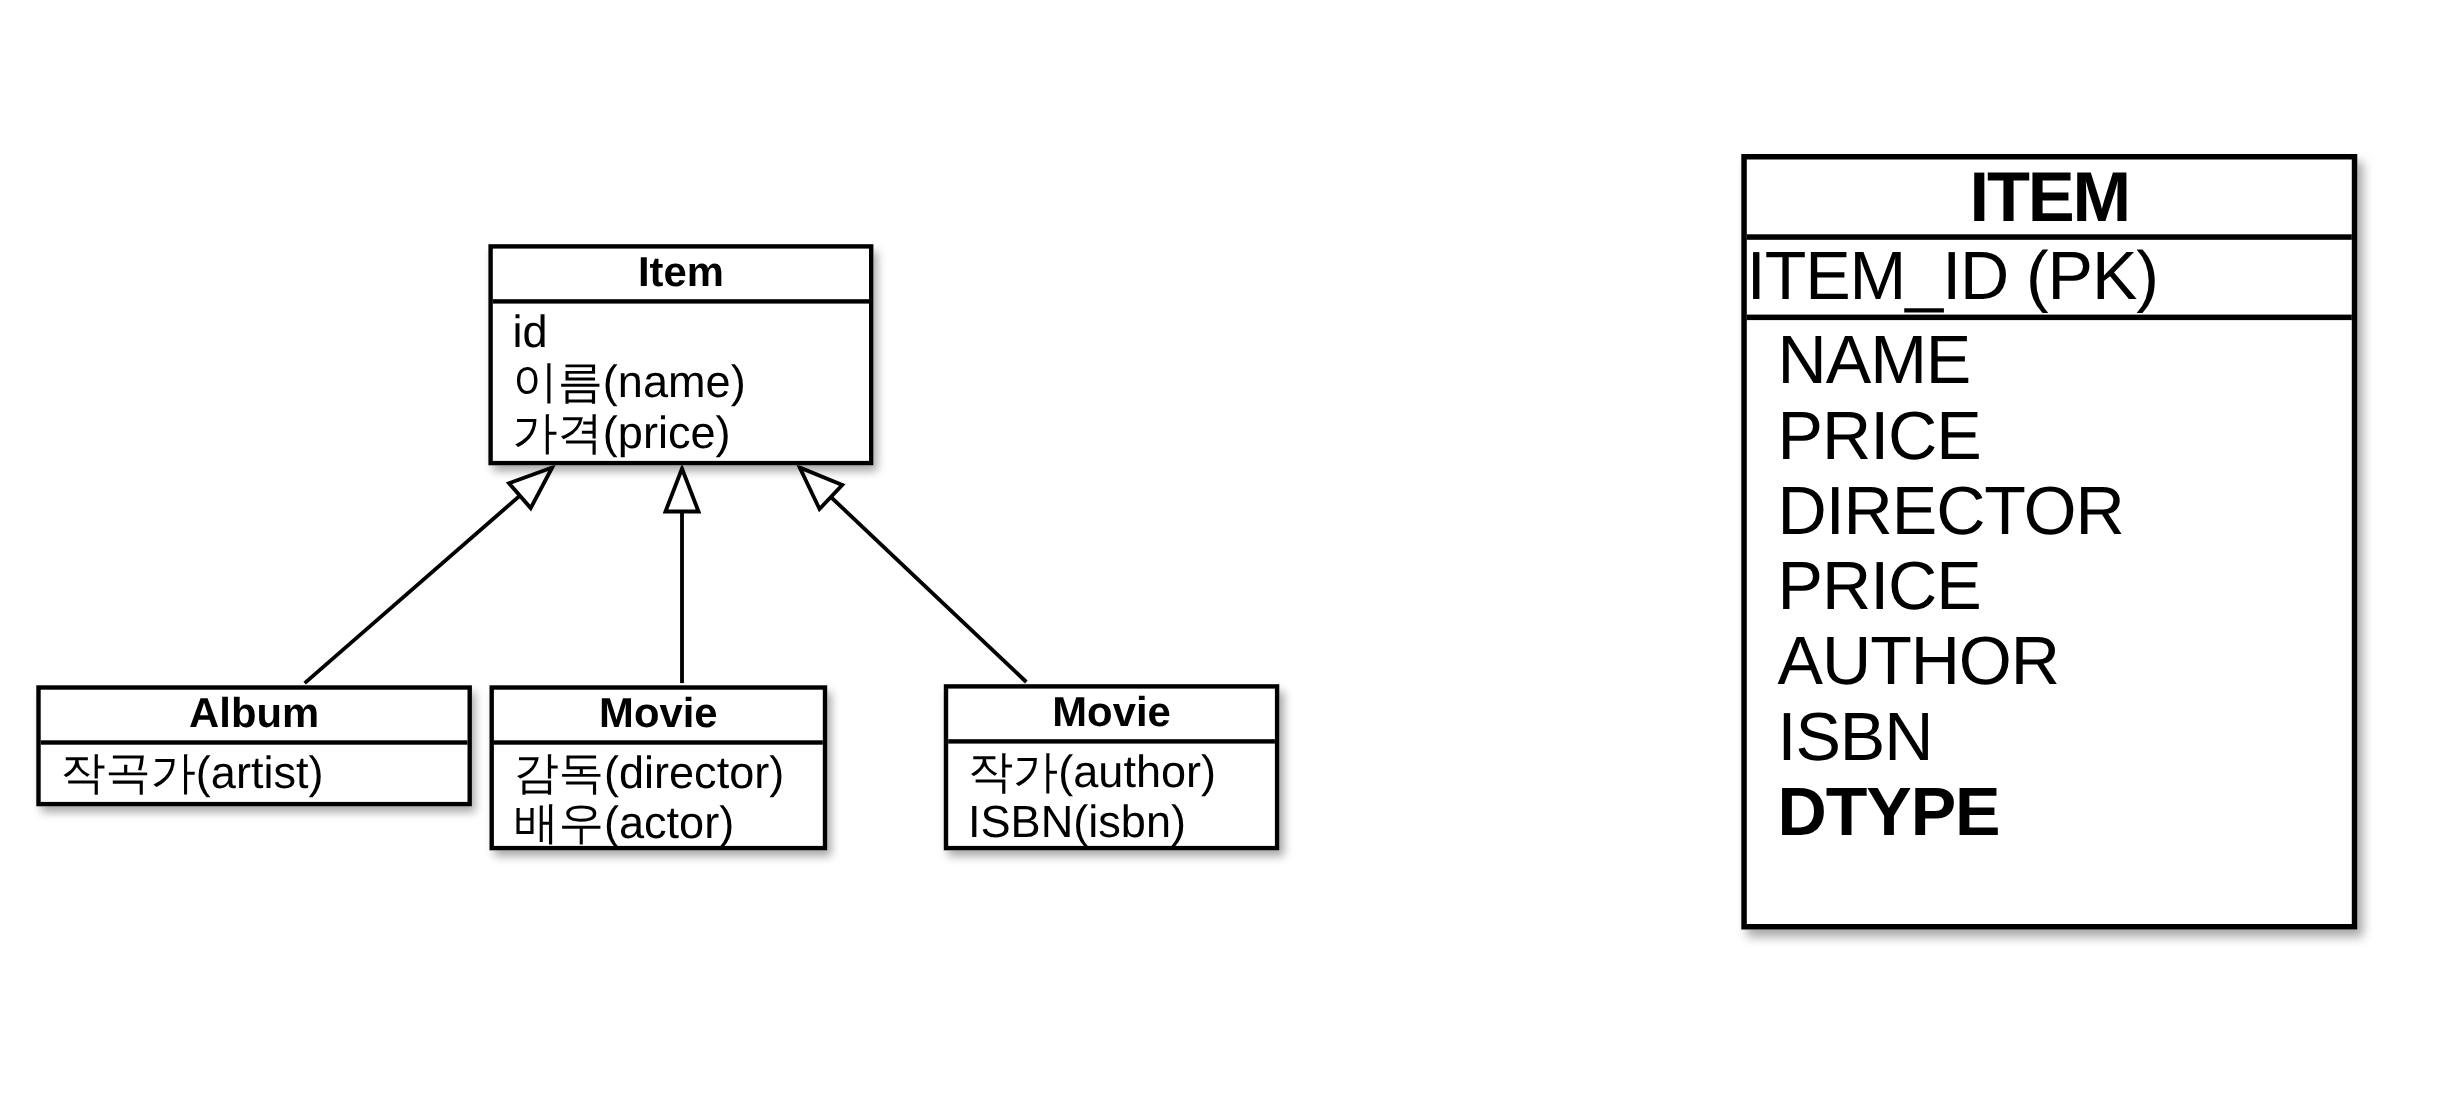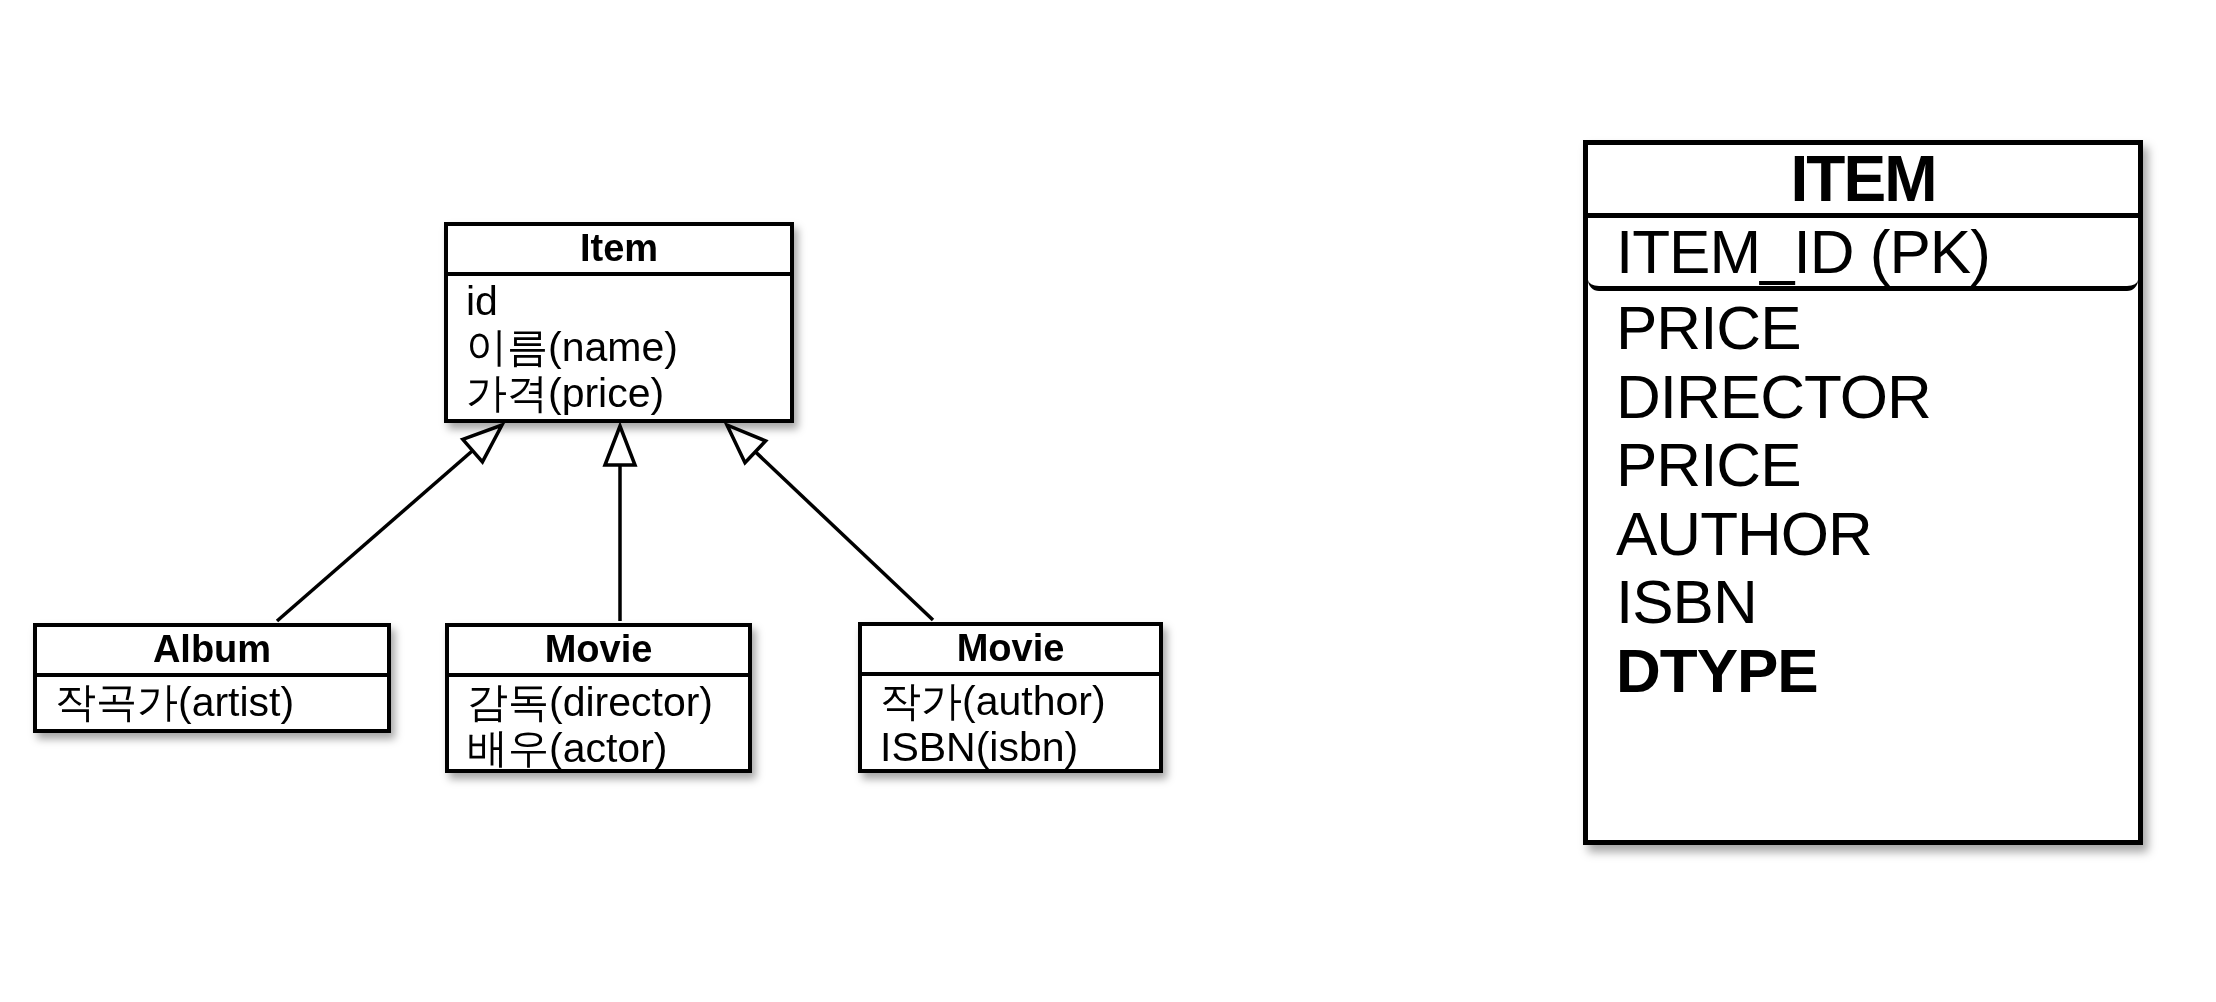--- a/index.html
+++ b/index.html
@@ -41,21 +41,21 @@
     line-height: 45px;
     white-space: nowrap;
   }
   .ubox .uattrs {
     padding: 2px 0 0 18px;
     font-size: 41px;
     line-height: 46px;
     white-space: nowrap;
   }
   .box-item  { left: 444px;  top: 222px; width: 350px; height: 201px; }
-  .box-album { left: 33px;   top: 623px; width: 358px; height: 110px; }
+  .box-album { left: 33px;   top: 623px; width: 396px; height: 110px; }
   .box-movie { left: 445px;  top: 623px; width: 307px; height: 150px; }
   .box-book  { left: 858px;  top: 622px; width: 305px; height: 151px; }
 
   
   .ertable {
     position: absolute;
     left: 1583px;
     top: 140px;
     width: 560px;
     height: 705px;
@@ -73,25 +73,23 @@
     font-weight: bold;
     font-size: 64px;
     line-height: 68px;
     letter-spacing: -2px;
     white-space: nowrap;
   }
   .ertable .epk {
     box-sizing: border-box;
     height: 73px;
     border-bottom: 5px solid #000;
-    padding-left: 28px;
     font-size: 62px;
     line-height: 68px;
     white-space: nowrap;
-    border-radius: 11px;
   }
   .ertable .ecols {
     padding: 3px 0 0 28px;
     font-size: 62px;
     line-height: 68.5px;
     white-space: nowrap;
   }
   .ertable .ecols .col-bold {
     font-weight: bold;
   }
@@ -141,20 +139,21 @@
     <div class="uattrs">
       <div>작가(author)</div>
       <div>ISBN(isbn)</div>
     </div>
   </div>
 
   <div class="ertable">
     <div class="etitle">ITEM</div>
     <div class="epk">ITEM_ID (PK)</div>
     <div class="ecols">
+      <div>NAME</div>
       <div>PRICE</div>
       <div>DIRECTOR</div>
       <div>PRICE</div>
       <div>AUTHOR</div>
       <div>ISBN</div>
       <div class="col-bold">DTYPE</div>
     </div>
   </div>
 
 </div>

